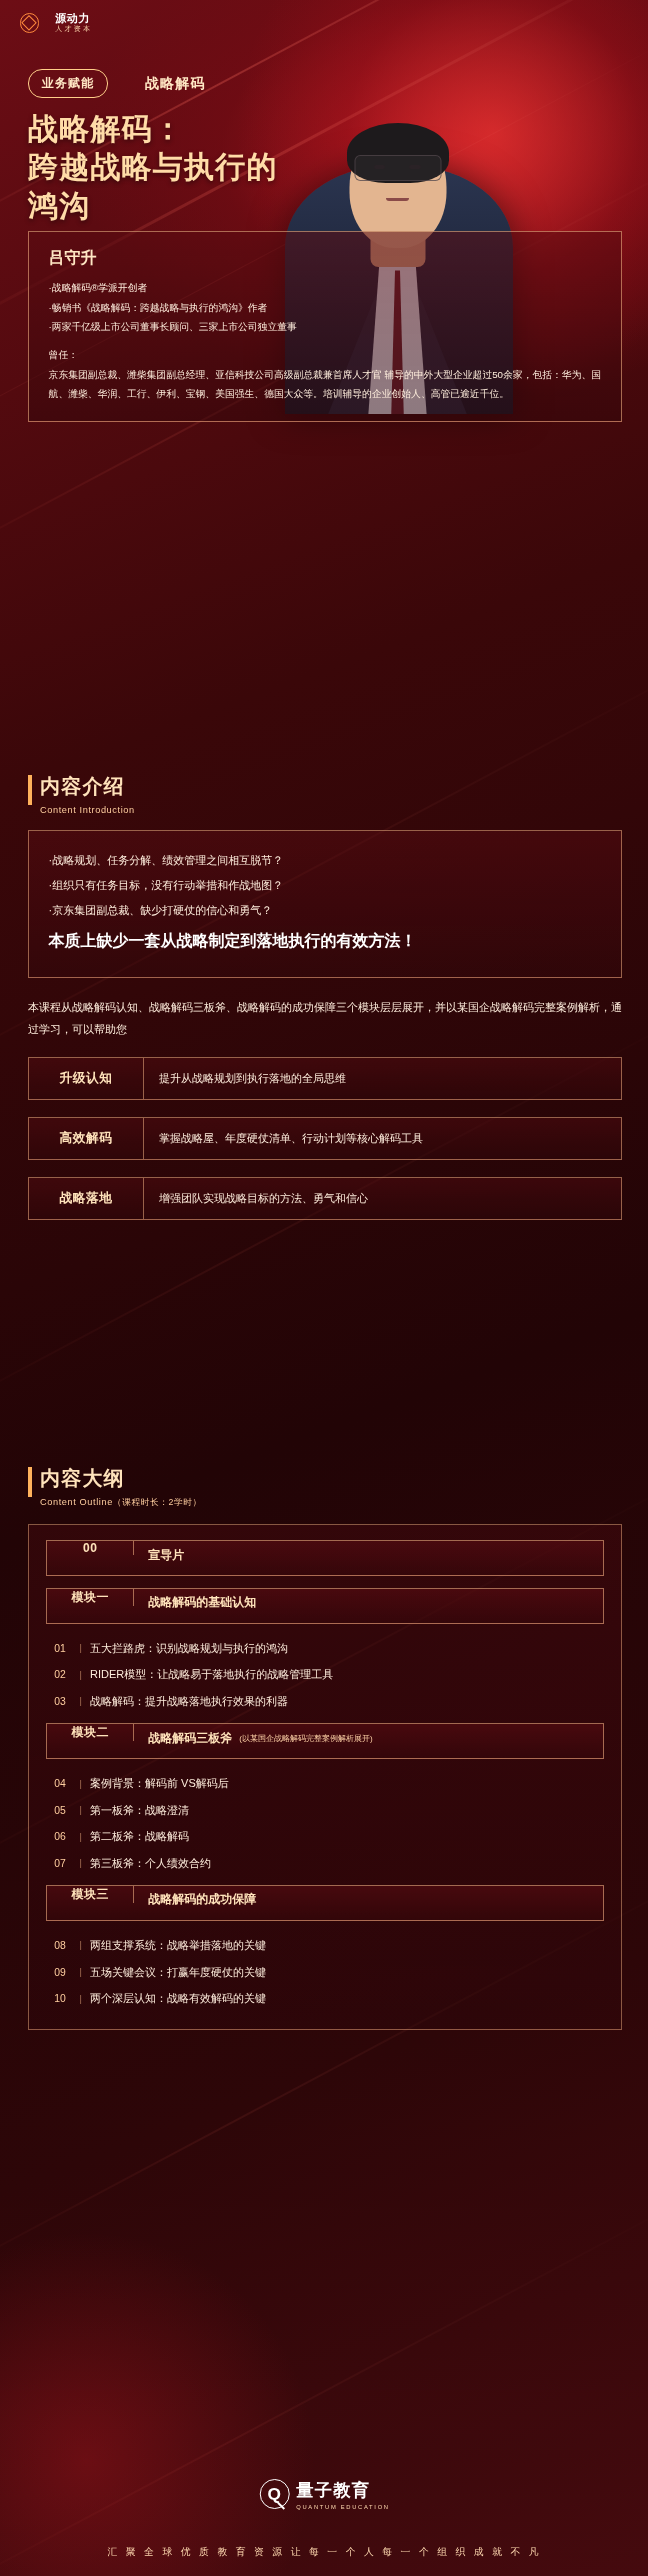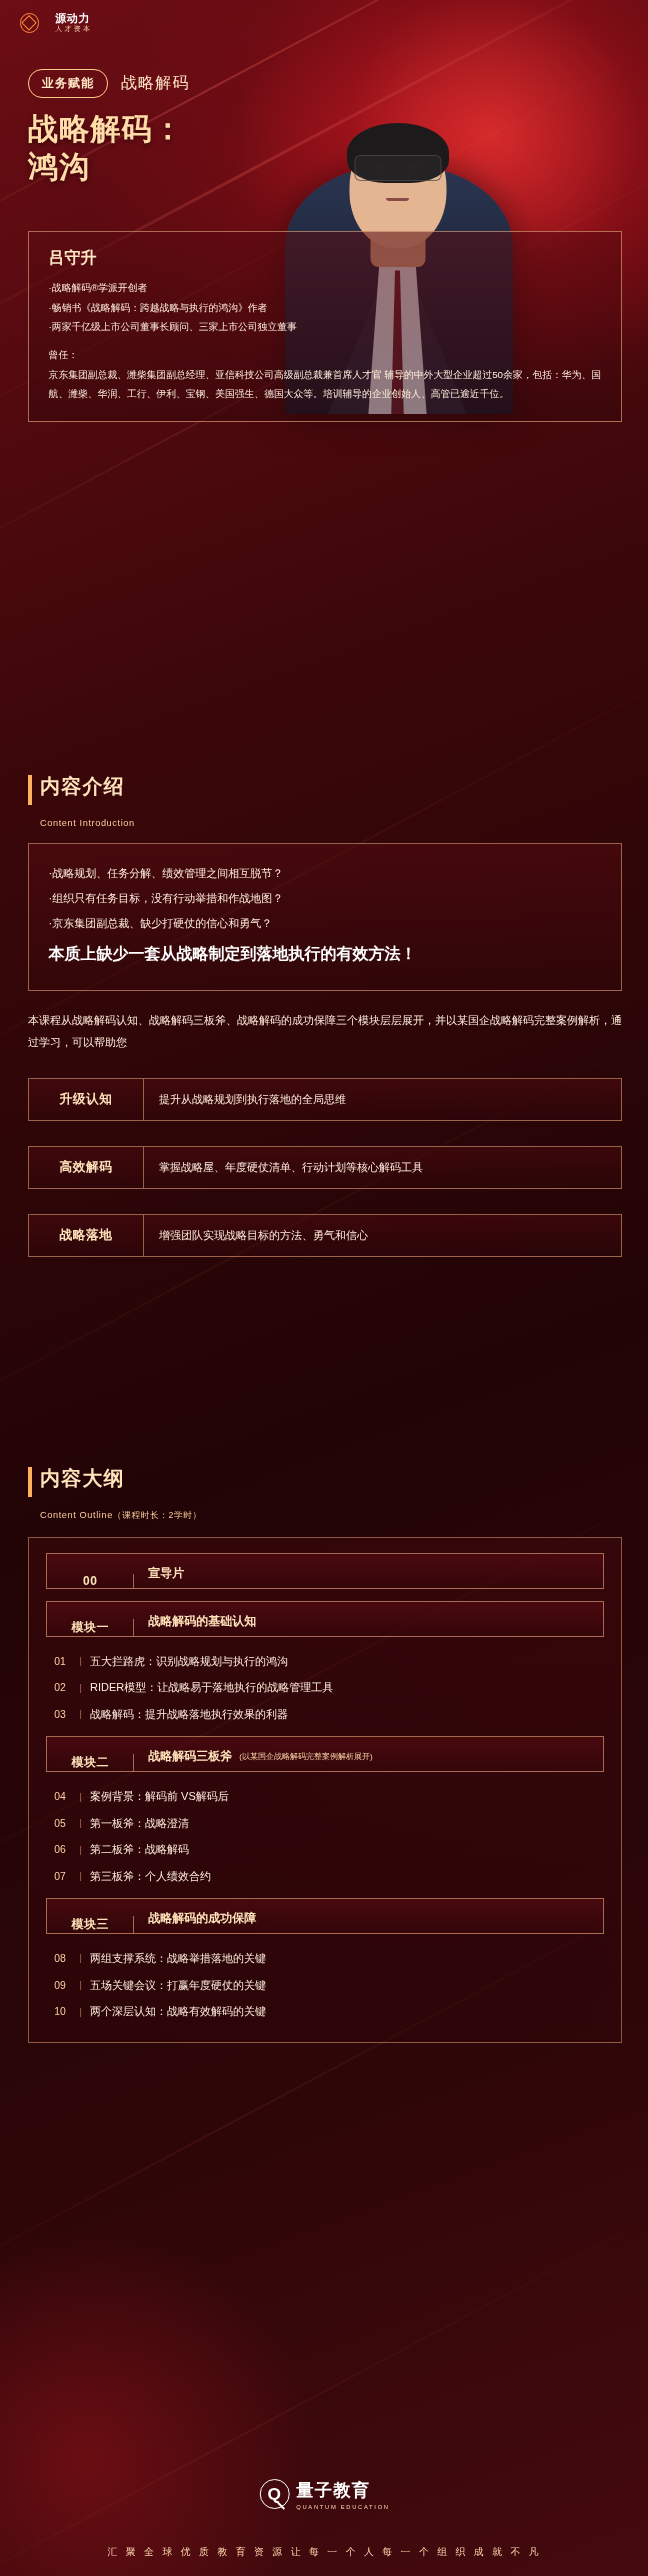--- a/index.html
+++ b/index.html
@@ -114,22 +114,23 @@
     position:absolute; left:50%; margin-left:-11.5px; bottom:213px;
     width:23px; height:3.5px; background:#8a4a48; border-radius:0 0 5.8px 5.8px;
   }
 
   .badges { position:absolute; left:28px; top:69px; display:flex; align-items:center; gap:0; z-index:5;}
   .badge-outline {
     border:1.2px solid #ffcf8a; border-radius:14px; padding:5.2px 12.7px;
     color:#ffe7c4; font-size:12px; letter-spacing:1.2px; font-weight:bold;
   }
   .badge-plain {
-    color:#ffe7c4; font-size:16px; letter-spacing:1.2px; font-weight:normal;
+    color:#ffe7c4; font-size:14px; letter-spacing:1.2px; font-weight:bold;
     padding-left:12.7px;
+    margin-left:24px;
   }
 
   .hero-title { position:absolute; left:28px; top:110px; z-index:5;}
   .hero-title h1 {
     font-size:30px; line-height:1.28; color:#ffdca8; font-weight:bold;
     letter-spacing:1.2px;
     text-shadow: 0 1.7px 5.8px rgba(0,0,0,.45);
   }
   .hero-title h1 .l2 { display:block; }
 
@@ -143,36 +144,36 @@
   .speaker-card p { font-size:9.8px; color:#ffeedd; line-height:2.0;}
   .speaker-sub { margin-top:8px; }
   .speaker-sub .lbl { font-size:9.8px; color:#ffeedd; line-height:2.0;}
   .speaker-sub .txt { font-size:9.8px; color:#ffeedd; line-height:1.95;}
 
   
   .sec { position:absolute; left:28px; width:594px; z-index:5;}
   .sec-head { display:flex; align-items:flex-start; gap:8px; margin-bottom:15px;}
   .sec-bar { width:4px; height:30px; background:#ffb25c; flex:none; margin-top:1.7px;}
   .sec-titles .zh { font-size:20px; color:#ffe3bb; font-weight:bold; letter-spacing:1.2px;}
-  .sec-titles .en { font-size:9.2px; color:#ffcfa0; letter-spacing:0.6px; margin-top:18px;}
+  .sec-titles .en { font-size:9.2px; color:#ffcfa0; letter-spacing:0.6px; margin-top:5px;}
   .sec-titles .en .dur { font-size:8.7px; }
 
   
   .intro-box {
     border:1.2px solid rgba(255,190,140,.5);
     background: linear-gradient(180deg, rgba(90,12,18,.45), rgba(50,6,10,.4));
     padding:17.3px 19.6px; 
   }
   .intro-box li { list-style:none; font-size:11px; color:#ffeedd; line-height:2.25;}
   .intro-strong { font-size:16px; color:#ffffff; font-weight:bold; line-height:2.3; }
 
   .intro-para { margin-top:19.6px; font-size:11px; color:#ffeedd; line-height:1.95; }
 
   .feat-row {
-    display:flex; align-items:stretch; margin-top:25px;
+    display:flex; align-items:stretch; margin-top:17px;
     border:1.2px solid rgba(255,190,140,.5);
     background: linear-gradient(180deg, rgba(90,12,18,.4), rgba(50,6,10,.35));
     min-height:43px;
   }
   .feat-key {
     width:115px; flex:none; display:flex; align-items:center; justify-content:center;
     font-size:12.7px; color:#ffe3bb; font-weight:bold; letter-spacing:0.6px;
     border-right:1.2px solid rgba(255,190,140,.5);
   }
   .feat-val {
@@ -180,21 +181,21 @@
     font-size:11px; color:#ffeedd; line-height:1.7;
   }
 
   
   .ol-box {
     border:1.2px solid rgba(255,190,140,.45);
     background: linear-gradient(180deg, rgba(80,10,16,.35), rgba(45,5,9,.3));
     padding:15px 17.3px 17.3px;
   }
   .ol-row {
-    display:flex; align-items:flex-end; border:1.2px solid rgba(255,190,140,.55);
+    display:flex; align-items:flex-start; border:1.2px solid rgba(255,190,140,.55);
     background: linear-gradient(180deg, rgba(95,12,18,.5), rgba(55,6,10,.45));
     min-height:36px; margin-bottom:11.5px;
   }
   .ol-row .k {
     width:87px; flex:none; display:flex; align-items:center; justify-content:center;
     font-size:12px; color:#ffe3bb; font-weight:bold; letter-spacing:0.6px;
     border-right:1.2px solid rgba(255,190,140,.55);
   }
   .ol-row .v {
     flex:1; display:flex; align-items:center; padding:5.8px 14px; gap:7px;
@@ -268,20 +269,21 @@
     </div>
 
     <div class="badges">
       <div class="badge-outline">业务赋能</div>
       <div class="badge-plain">战略解码</div>
     </div>
 
     <div class="hero-title">
       <h1>
         <span class="l1">战略解码：</span>
+        <span class="l2">跨越战略与执行的</span>
         <span class="l2">鸿沟</span>
       </h1>
     </div>
 
     <div class="speaker-card">
       <div class="speaker-name">吕守升</div>
       <p>·战略解码®学派开创者</p>
       <p>·畅销书《战略解码：跨越战略与执行的鸿沟》作者</p>
       <p>·两家千亿级上市公司董事长顾问、三家上市公司独立董事</p>
       <div class="speaker-sub">

